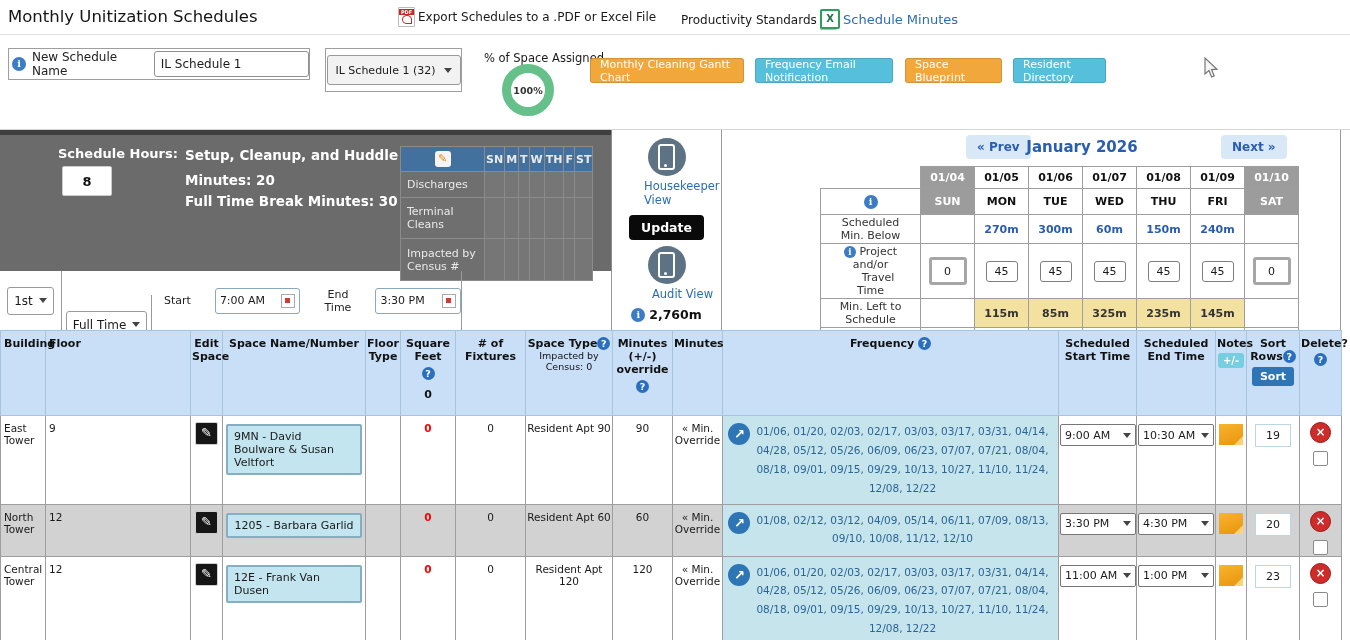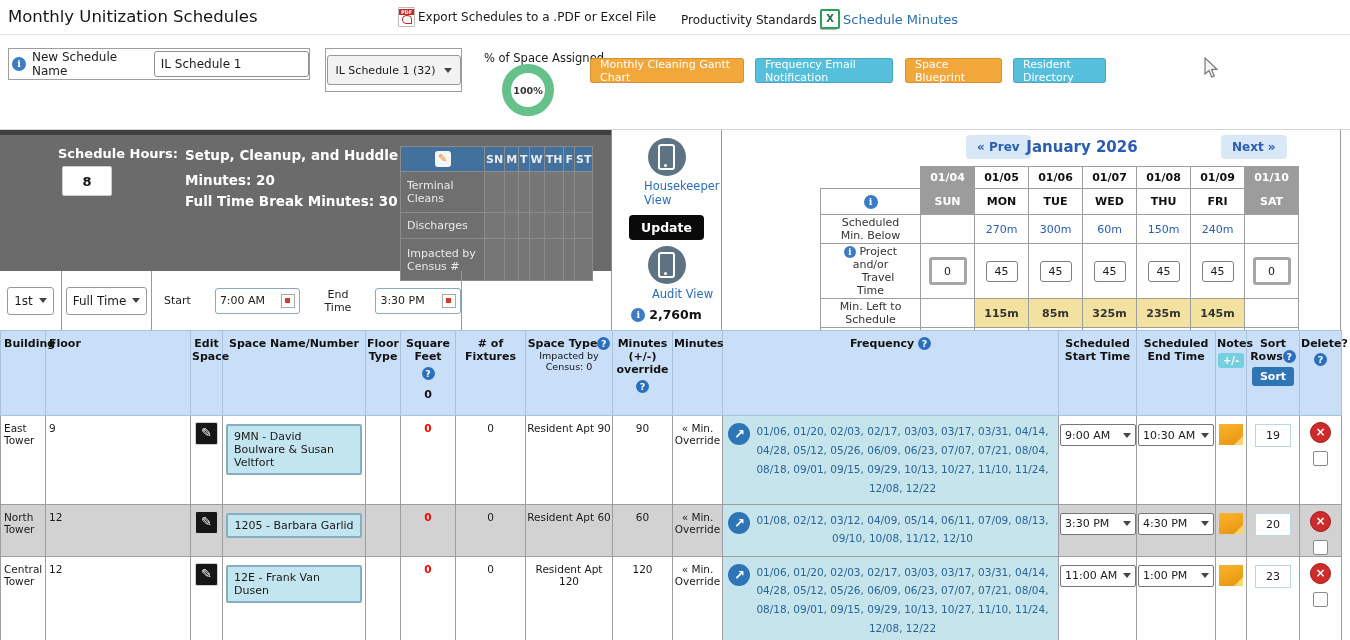--- a/index.html
+++ b/index.html
@@ -88,21 +88,21 @@
   .cal-nav{position:absolute;top:5px;background:#D9E8F6;color:#2A5DB0;font-weight:bold;font-size:12px;
      border-radius:4px;padding:5px 11px;cursor:pointer;margin-left:31px;}
   .cal-title{position:absolute;left:240px;top:8px;width:240px;text-align:center;color:#2A5DB0;
      font-weight:bold;font-size:15px;}
   .cal-table{position:absolute;left:98px;top:36px;border-collapse:collapse;table-layout:fixed;}
   .cal-table td{border:1px solid #9E9E9E;font-size:11px;text-align:center;box-sizing:border-box;
      background:#fff;padding:0;}
   .cal-table td.noborder{border:none;background:transparent;}
   .cal-gray{background:#9C9C9C !important;color:#fff;font-weight:bold;}
   .cal-bold{font-weight:bold;color:#111;}
-  .cal-val{font-weight:normal;color:#2A5DB0;}
+  .cal-val{font-weight:bold;color:#2A5DB0;}
   .cal-label{text-align:right;padding:1px 16px !important;font-size:10.5px;color:#333;}
   .cal-yellow{background:#F3E1A0 !important;font-weight:bold;color:#333;}
   .cal-input{display:inline-flex;width:30px;height:19px;background:#fff;border:1px solid #7f7f7f;
      border-radius:3px;align-items:center;justify-content:center;font-size:11px;}
   .cal-input.heavy{border:3px solid #A6A6A6;width:32px;height:22px;}
   
   .shift-row{left:0;top:271px;width:612px;height:59px;box-sizing:border-box;}
   .sr-cell{position:absolute;top:0;height:59px;border-right:1px solid #9a9a9a;box-sizing:border-box;
      display:flex;align-items:center;}
   .fselect{display:inline-flex;align-items:center;justify-content:space-between;background:#fff;
@@ -216,32 +216,32 @@
         <tr style="height:25px;">
       <td class="wt-hdr"><span class="pencil-box"></span></td>
       <td class="wt-day">SN</td>
       <td class="wt-day">M</td>
       <td class="wt-day">T</td>
       <td class="wt-day">W</td>
       <td class="wt-day">TH</td>
       <td class="wt-day">F</td>
       <td class="wt-day">ST</td>
     </tr>
+    <tr style="height:26px;">
+      <td class="wt-label">Discharges</td>
+      <td class="wt-cell"></td>
+          <td class="wt-cell"></td>
+          <td class="wt-cell"></td>
+          <td class="wt-cell"></td>
+          <td class="wt-cell"></td>
+          <td class="wt-cell"></td>
+          <td class="wt-cell"></td>
+    </tr>
     <tr style="height:41px;">
       <td class="wt-label">Terminal Cleans</td>
-      <td class="wt-cell"></td>
-          <td class="wt-cell"></td>
-          <td class="wt-cell"></td>
-          <td class="wt-cell"></td>
-          <td class="wt-cell"></td>
-          <td class="wt-cell"></td>
-          <td class="wt-cell"></td>
-    </tr>
-    <tr style="height:26px;">
-      <td class="wt-label">Discharges</td>
       <td class="wt-cell"></td>
           <td class="wt-cell"></td>
           <td class="wt-cell"></td>
           <td class="wt-cell"></td>
           <td class="wt-cell"></td>
           <td class="wt-cell"></td>
           <td class="wt-cell"></td>
     </tr>
     <tr style="height:42px;">
       <td class="wt-label">Impacted by Census #</td>
@@ -353,21 +353,21 @@
     </table>
 </div>
 
 <div class="abs shift-row">
   <div class="sr-cell" style="left:0;width:62px;justify-content:center;">
     <span class="fselect">
         <span>1st</span>
         <span class="caret"></span>
       </span>
   </div>
-  <div class="sr-cell" style="left:62px;width:90px;justify-content:center;">
+  <div class="sr-cell" style="left:62px;width:90px;justify-content:center;margin-top:24px;">
     <span class="fselect">
         <span>Full Time</span>
         <span class="caret"></span>
       </span>
   </div>
   <div class="sr-cell" style="left:152px;width:310px;gap:24px;padding-left:12px;">
     <span class="sr-lbl">Start</span>
     <span class="time-box">
         <span>7:00 AM</span>
         <span class="mini-cal"></span>

